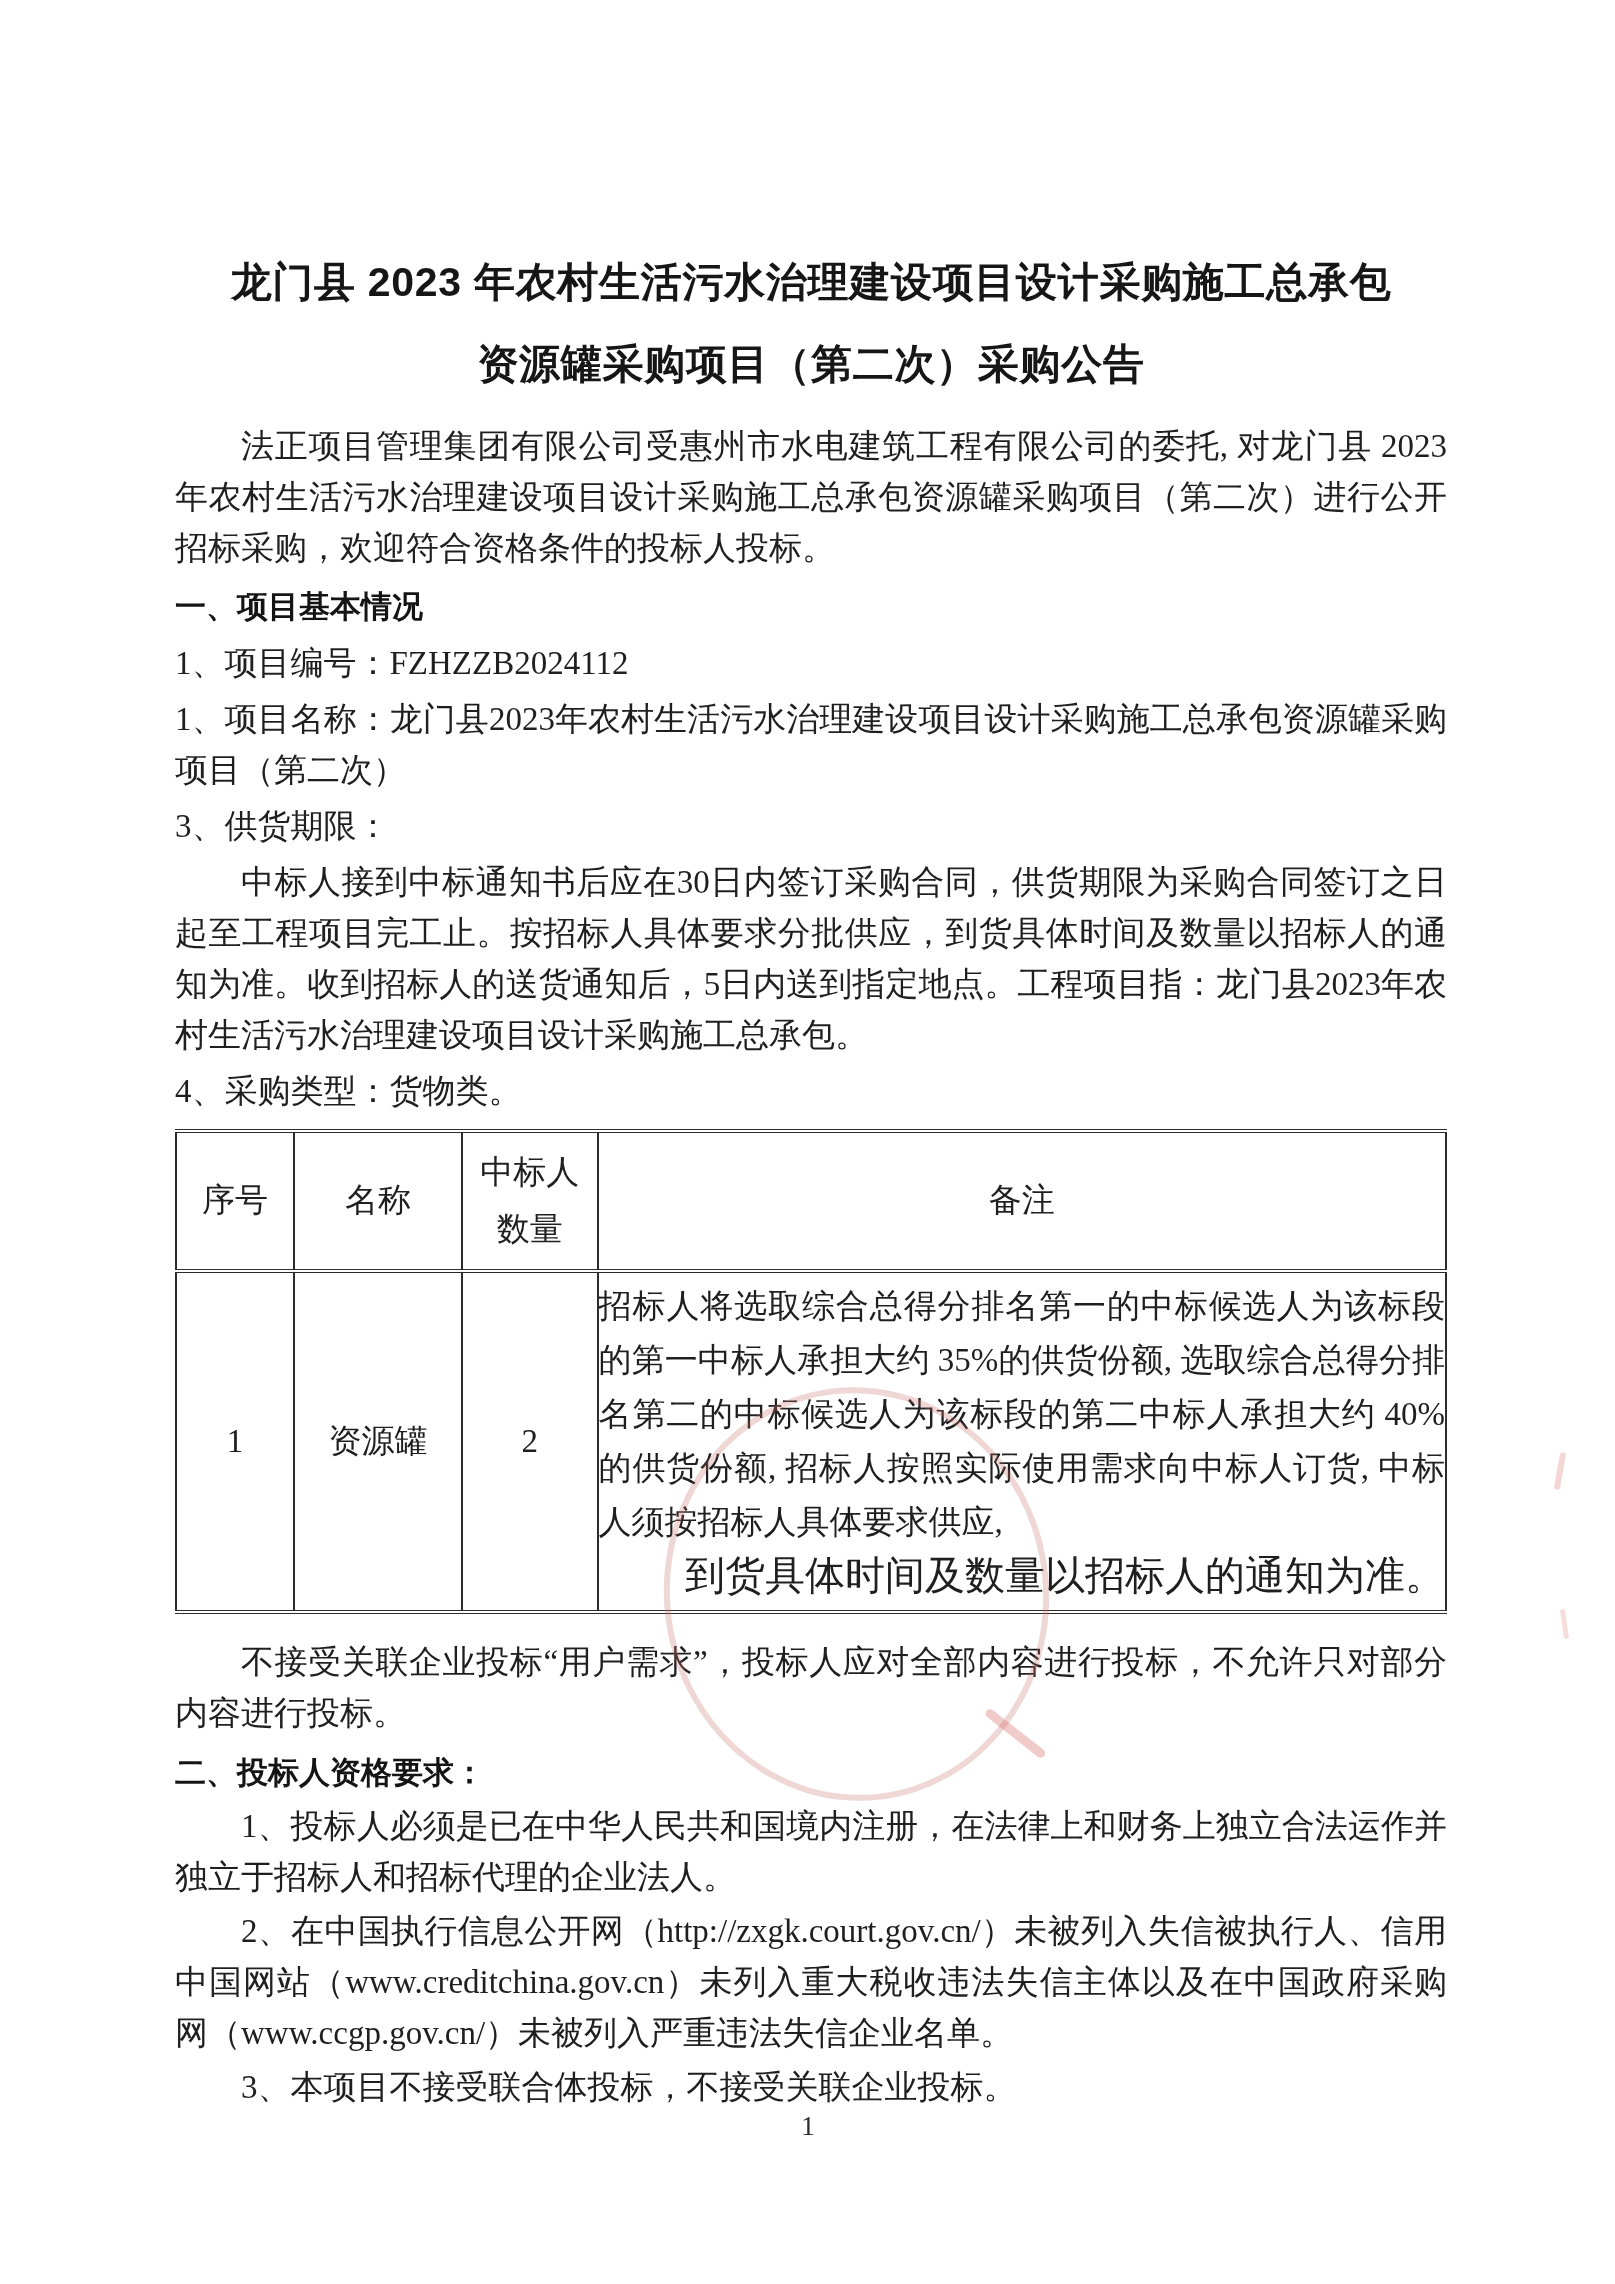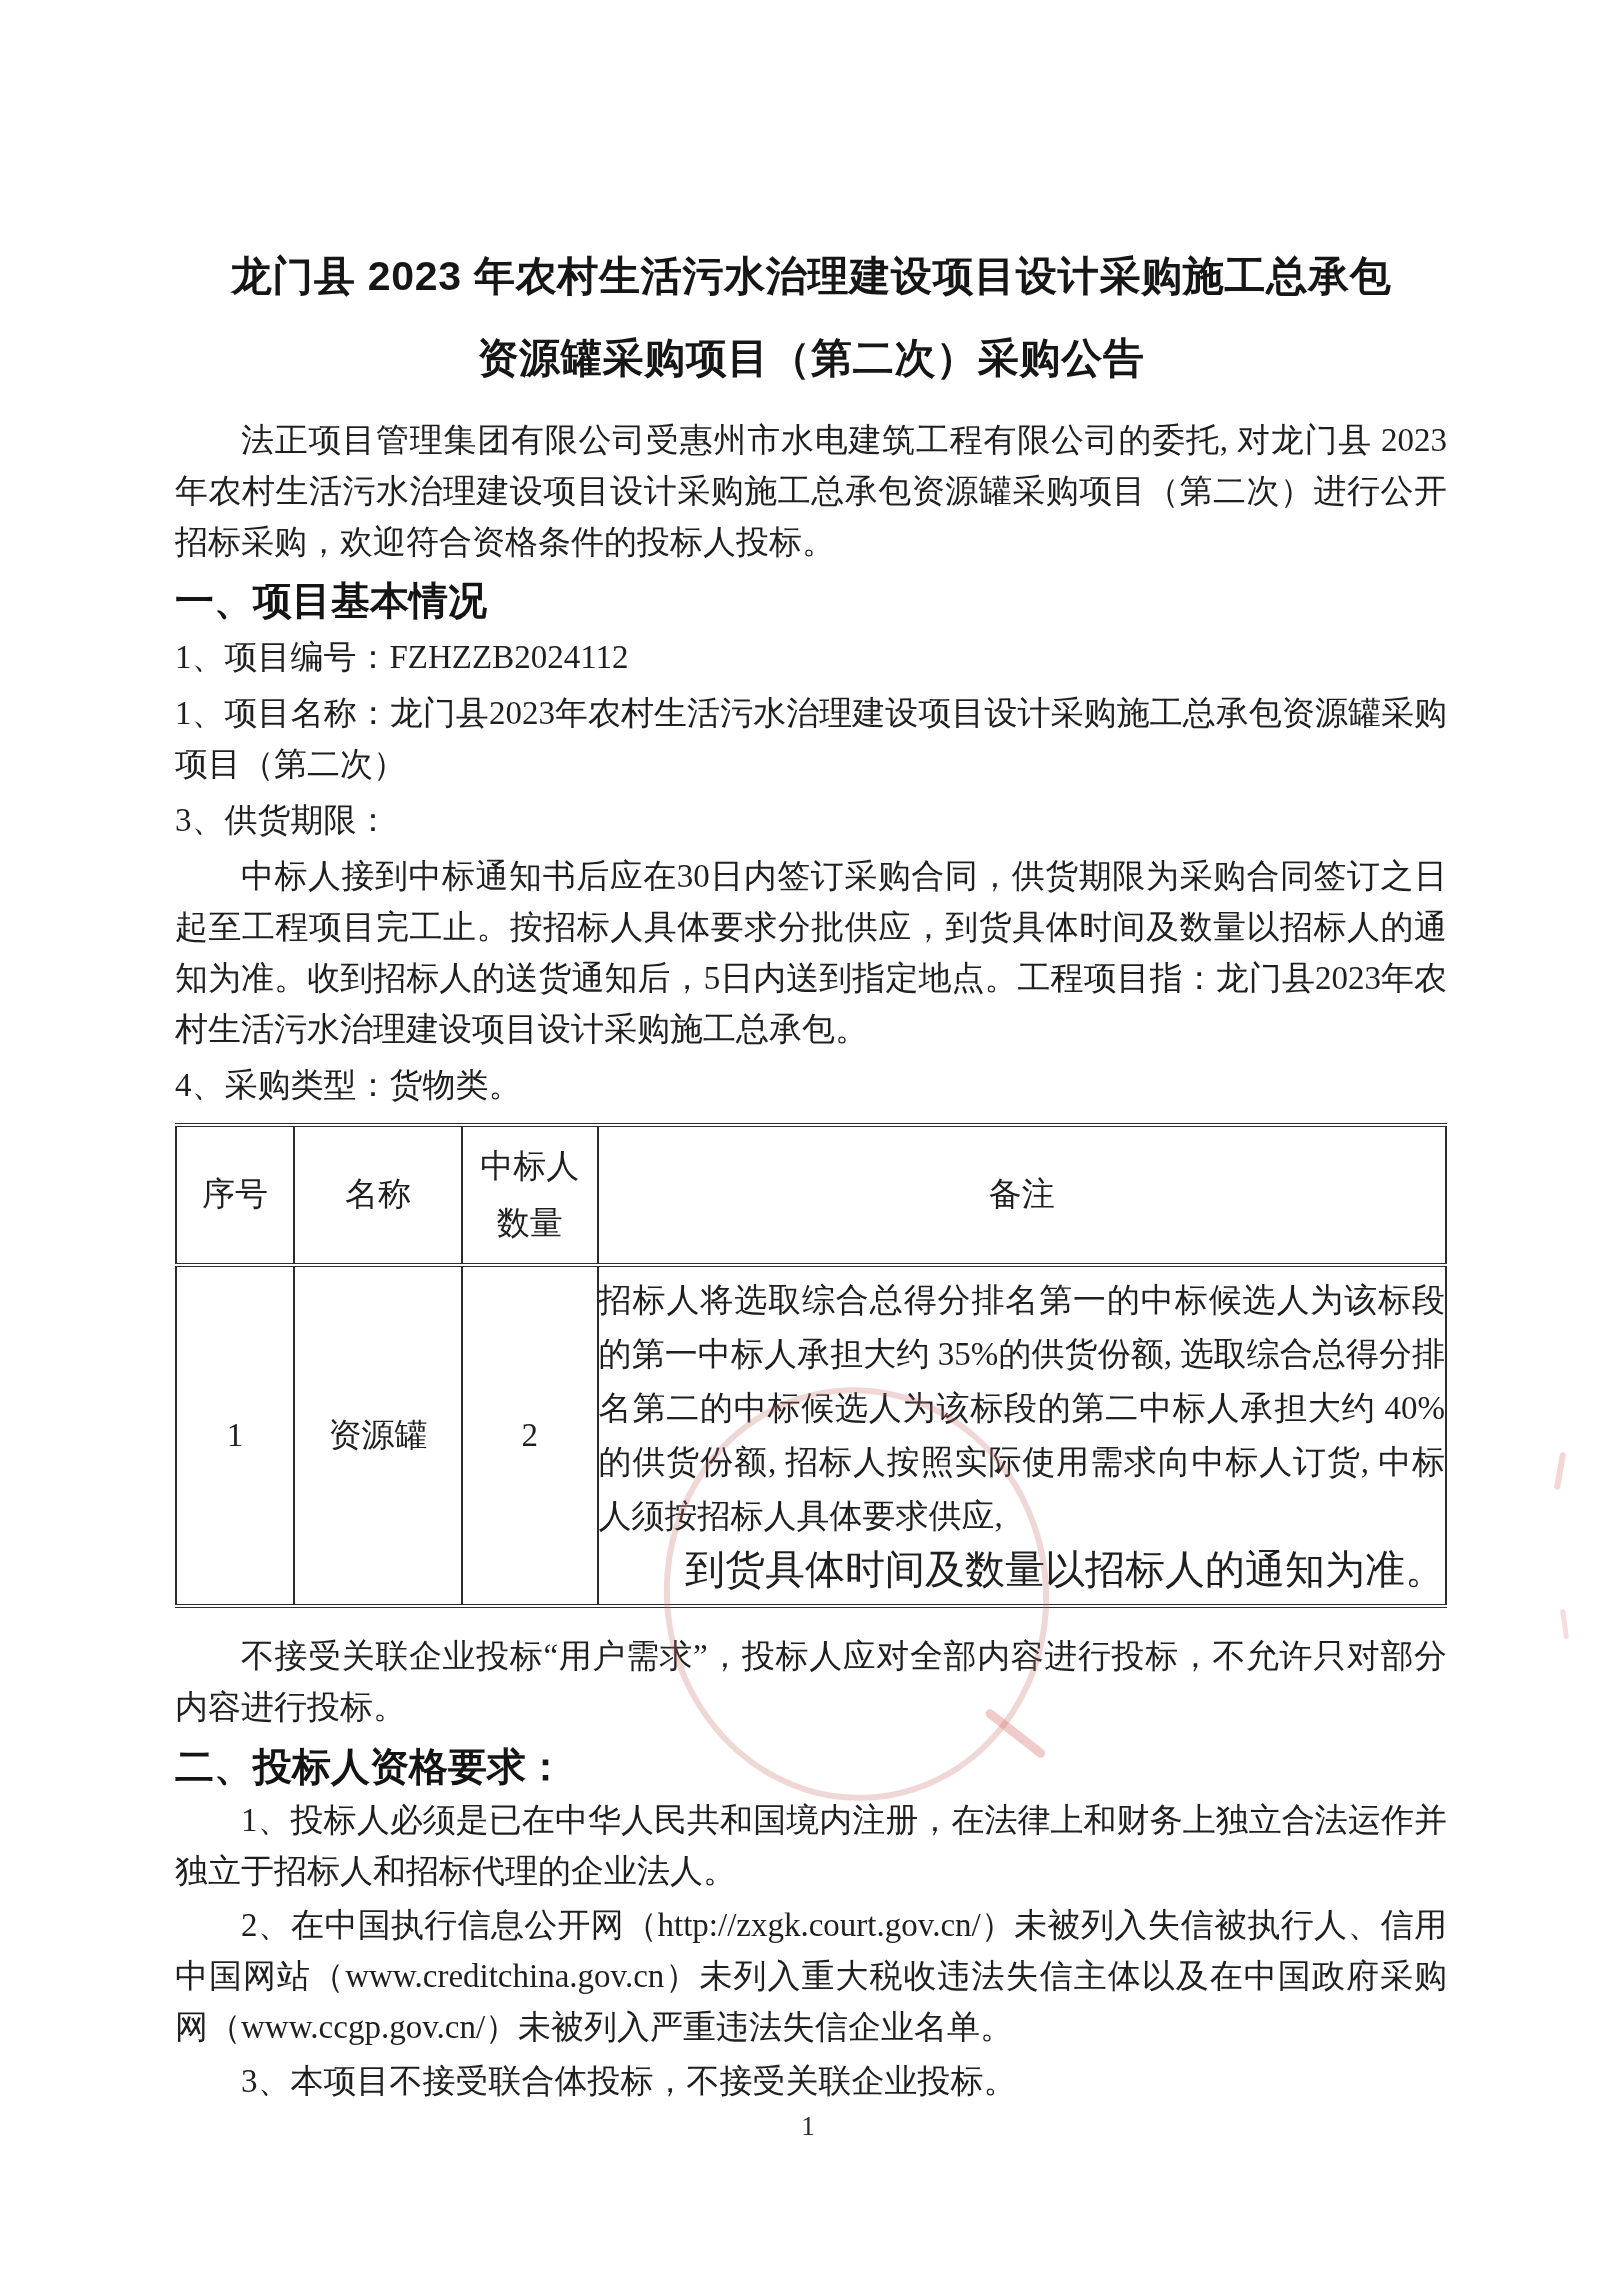--- a/index.html
+++ b/index.html
@@ -6,21 +6,21 @@
   .page {
     position:relative;
     width:1616px; height:2284px;
     background:#ffffff;
     overflow:hidden;
     font-family:"Liberation Serif", serif;
     color:#1f1f1f;
   }
   .content {
     position:absolute;
-    left:175px; top:235px;
+    left:175px; top:241px;
     width:1272px;
   }
   .doc-title {
     font-family:"Liberation Sans", sans-serif;
     font-weight:700;
     font-size:41px;
     line-height:82px;
     text-align:center;
     letter-spacing:0.7px;
     color:#161616;
@@ -29,21 +29,21 @@
     margin:0;
     font-size:33px;
     line-height:51px;
     text-align:justify;
     text-justify:inter-character;
   }
   .indent { text-indent:2em; }
   .sec-heading {
     font-family:"Liberation Sans", sans-serif;
     font-weight:700;
-    font-size:39px;
+    font-size:31px;
     line-height:53px;
     margin-top:6.5px;
     color:#141414;
   }
   .intro { margin-top:15.6px; }
   .items .p { margin-top:5px; }
   table.req {
     margin-top:11.7px;
     width:100%;
     border-collapse:collapse;

